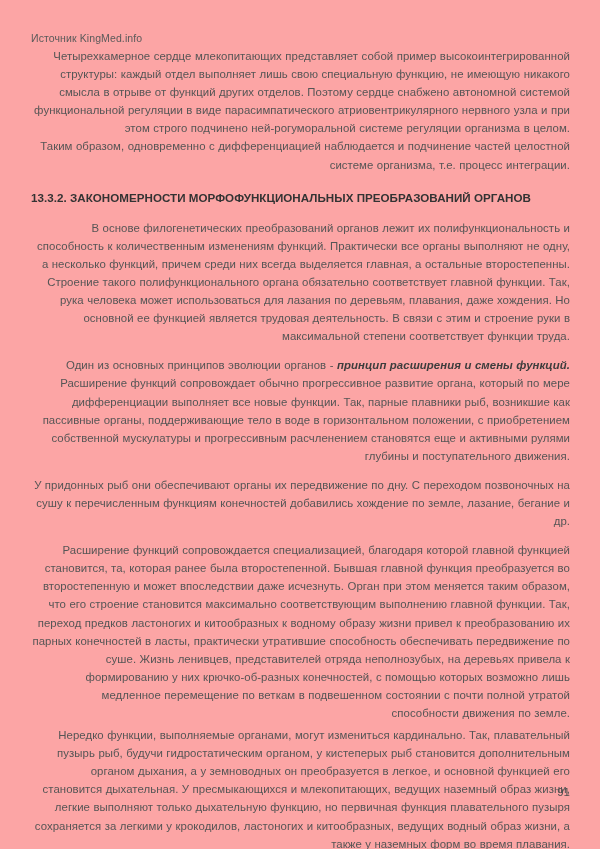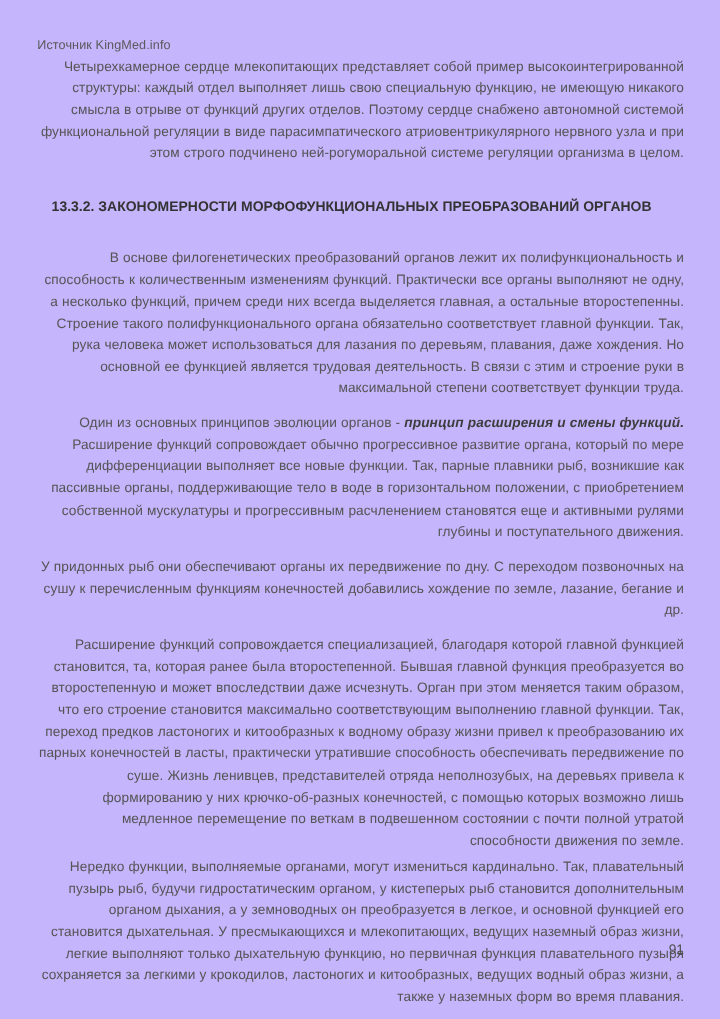--- a/index.html
+++ b/index.html
@@ -15,21 +15,21 @@
     color: #4a4a4a;
     overflow: hidden;
     position: relative;
   }
   .page {
     position: relative;
     width: 600px;
     height: 849px;
     box-sizing: border-box;
     padding: 31px 30px 0 31px;
-    background: #c4b5fd;
+    background: #fca5a5;
   }
   .source-line {
     font-size: 10.5px;
     line-height: 15px;
     color: #5a5a5a;
     letter-spacing: 0.01em;
     margin: 0 0 1px 0;
   }
   .body-block {
     font-size: 11.4px;
@@ -42,21 +42,21 @@
   }
   .gap-sm { height: 11px; }
   .gap-md { height: 13px; }
   .gap-lg { height: 15px; }
   .gap-xs { height: 4px; }
   .section-heading {
     font-size: 11.6px;
     line-height: 17px;
     font-weight: bold;
     color: #333333;
-    margin: 12px;
+    margin: 0;
     letter-spacing: 0.003em;
   }
   .emph {
     font-weight: bold;
     font-style: italic;
     color: #3d3d3d;
   }
   .page-number {
     position: absolute;
     right: 30px;
@@ -69,20 +69,21 @@
 </style>
 </head>
 <body>
 
 <div class="page">
 
   <div class="source-line">Источник KingMed.info</div>
 
   <p class="body-block">Четырехкамерное сердце млекопитающих представляет собой пример высокоинтегрированной структуры: каждый отдел выполняет лишь свою специальную функцию, не имеющую никакого смысла в отрыве от функций других отделов. Поэтому сердце снабжено автономной системой функциональной регуляции в виде парасимпатического атриовентрикулярного нервного узла и при этом строго подчинено ней-рогуморальной системе регуляции организма в целом.</p>
 
+  <p class="body-block">Таким образом, одновременно с дифференциацией наблюдается и подчинение частей целостной системе организма, т.е. процесс интеграции.</p>
 
   <div class="gap-lg"></div>
 
   <h2 class="section-heading">13.3.2. ЗАКОНОМЕРНОСТИ МОРФОФУНКЦИОНАЛЬНЫХ ПРЕОБРАЗОВАНИЙ ОРГАНОВ</h2>
 
   <div class="gap-md"></div>
 
   <p class="body-block">В основе филогенетических преобразований органов лежит их полифункциональность и способность к количественным изменениям функций. Практически все органы выполняют не одну, а несколько функций, причем среди них всегда выделяется главная, а остальные второстепенны. Строение такого полифункционального органа обязательно соответствует главной функции. Так, рука человека может использоваться для лазания по деревьям, плавания, даже хождения. Но основной ее функцией является трудовая деятельность. В связи с этим и строение руки в максимальной степени соответствует функции труда.</p>
 
   <div class="gap-sm"></div>

